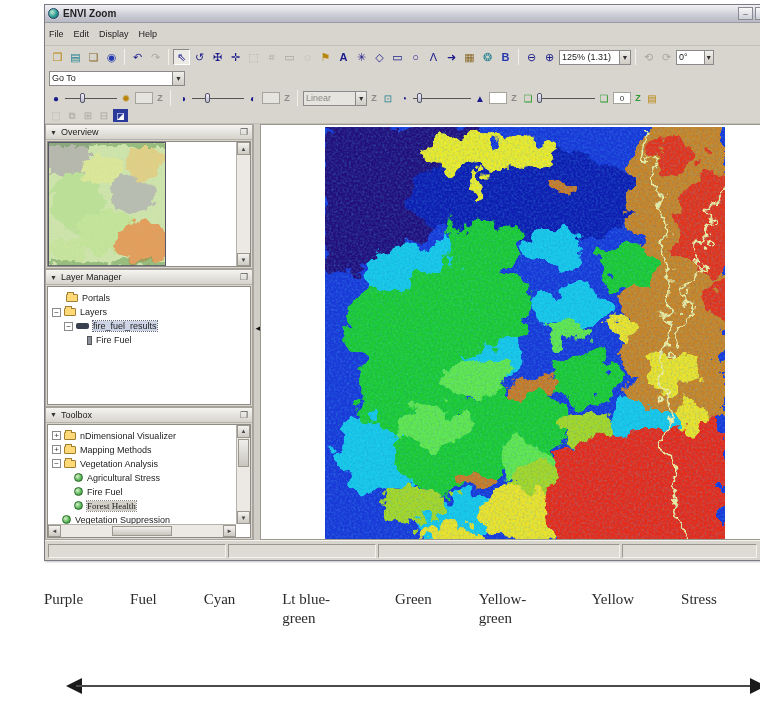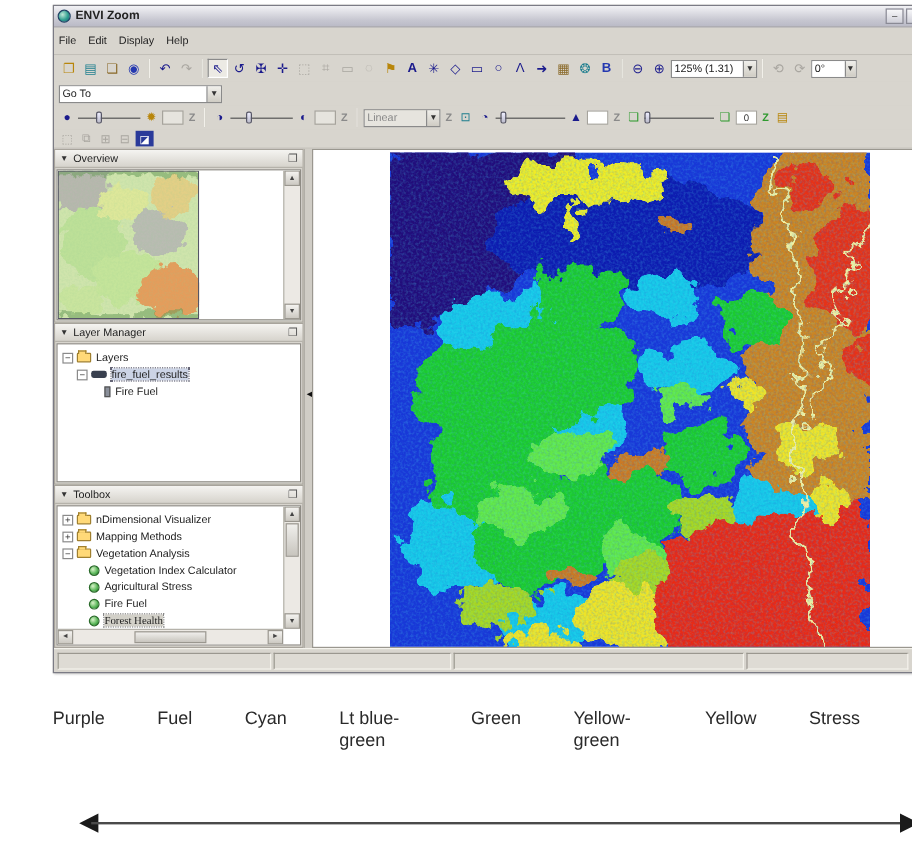--- a/index.html
+++ b/index.html
@@ -103,21 +103,21 @@
   
   .statusbar { height:20px; background:#d8d5ce; border-top:1px solid #f4f2ec; display:flex;
                align-items:center; padding:2px 3px; gap:2px; }
   .sfield { height:14px; border:1px solid; border-color:#9a978f #f4f2ec #f4f2ec #9a978f; background:#dedbd4; }
   .sclear { width:14px; height:14px; display:flex; align-items:center; justify-content:center;
             font-size:9px; color:#222; }
   .grip { width:12px; height:14px; color:#9a978f; font-size:10px; line-height:14px; }
 
   
   .legend { position:absolute; left:8px; top:590px; width:744px; display:flex; justify-content:space-between; }
-  .leg { font-size:15px; color:#2a2a2a; max-width:66px; line-height:1.25; }
+  .leg { font-size:15px; color:#2a2a2a; max-width:66px; line-height:1.25;font-family:Liberation Serif, serif; }
   .axisarrow { position:absolute; left:30px; top:678px; width:700px; height:16px; }
   .axisarrow .ln { position:absolute; left:10px; right:10px; top:7px; height:2px; background:#4a4a4a; }
   .axisarrow .ah { position:absolute; top:0; width:0; height:0; border-top:8px solid transparent;
                    border-bottom:8px solid transparent; }
   .axisarrow .al { left:0; border-right:16px solid #1a1a1a; }
   .axisarrow .ar { right:0; border-left:16px solid #1a1a1a; }
 </style>
 </head>
 <body>
 
@@ -293,20 +293,24 @@
         </div>
 
         <div class="section sec-layers">
           <div class="phead">
             <span class="carat">▼</span>
             <span>Layer Manager</span>
             <span class="flt">❐</span>
           </div>
           <div class="pbody">
             <div class="tree">
+              <div class="trow" style="padding-left:14px">
+                <span class="fold"></span>
+                <span>Portals</span>
+              </div>
               <div class="trow">
                 <span class="xb">−</span>
                 <span class="fold"></span>
                 <span>Layers</span>
               </div>
               <div class="trow" style="padding-left:12px">
                 <span class="xb">−</span>
                 <span class="imglayer"></span>
                 <span class="selrow-blue">fire_fuel_results</span>
               </div>
@@ -333,24 +337,20 @@
               </div>
               <div class="trow">
                 <span class="xb">+</span>
                 <span class="fold"></span>
                 <span>Mapping Methods</span>
               </div>
               <div class="trow">
                 <span class="xb">−</span>
                 <span class="fold"></span>
                 <span>Vegetation Analysis</span>
-              </div>
-              <div class="trow" style="padding-left:22px">
-                <span class="gem"></span>
-                <span>Vegetation Index Calculator</span>
               </div>
               <div class="trow" style="padding-left:22px">
                 <span class="gem"></span>
                 <span>Agricultural Stress</span>
               </div>
               <div class="trow" style="padding-left:22px">
                 <span class="gem"></span>
                 <span>Fire Fuel</span>
               </div>
               <div class="trow" style="padding-left:22px">

